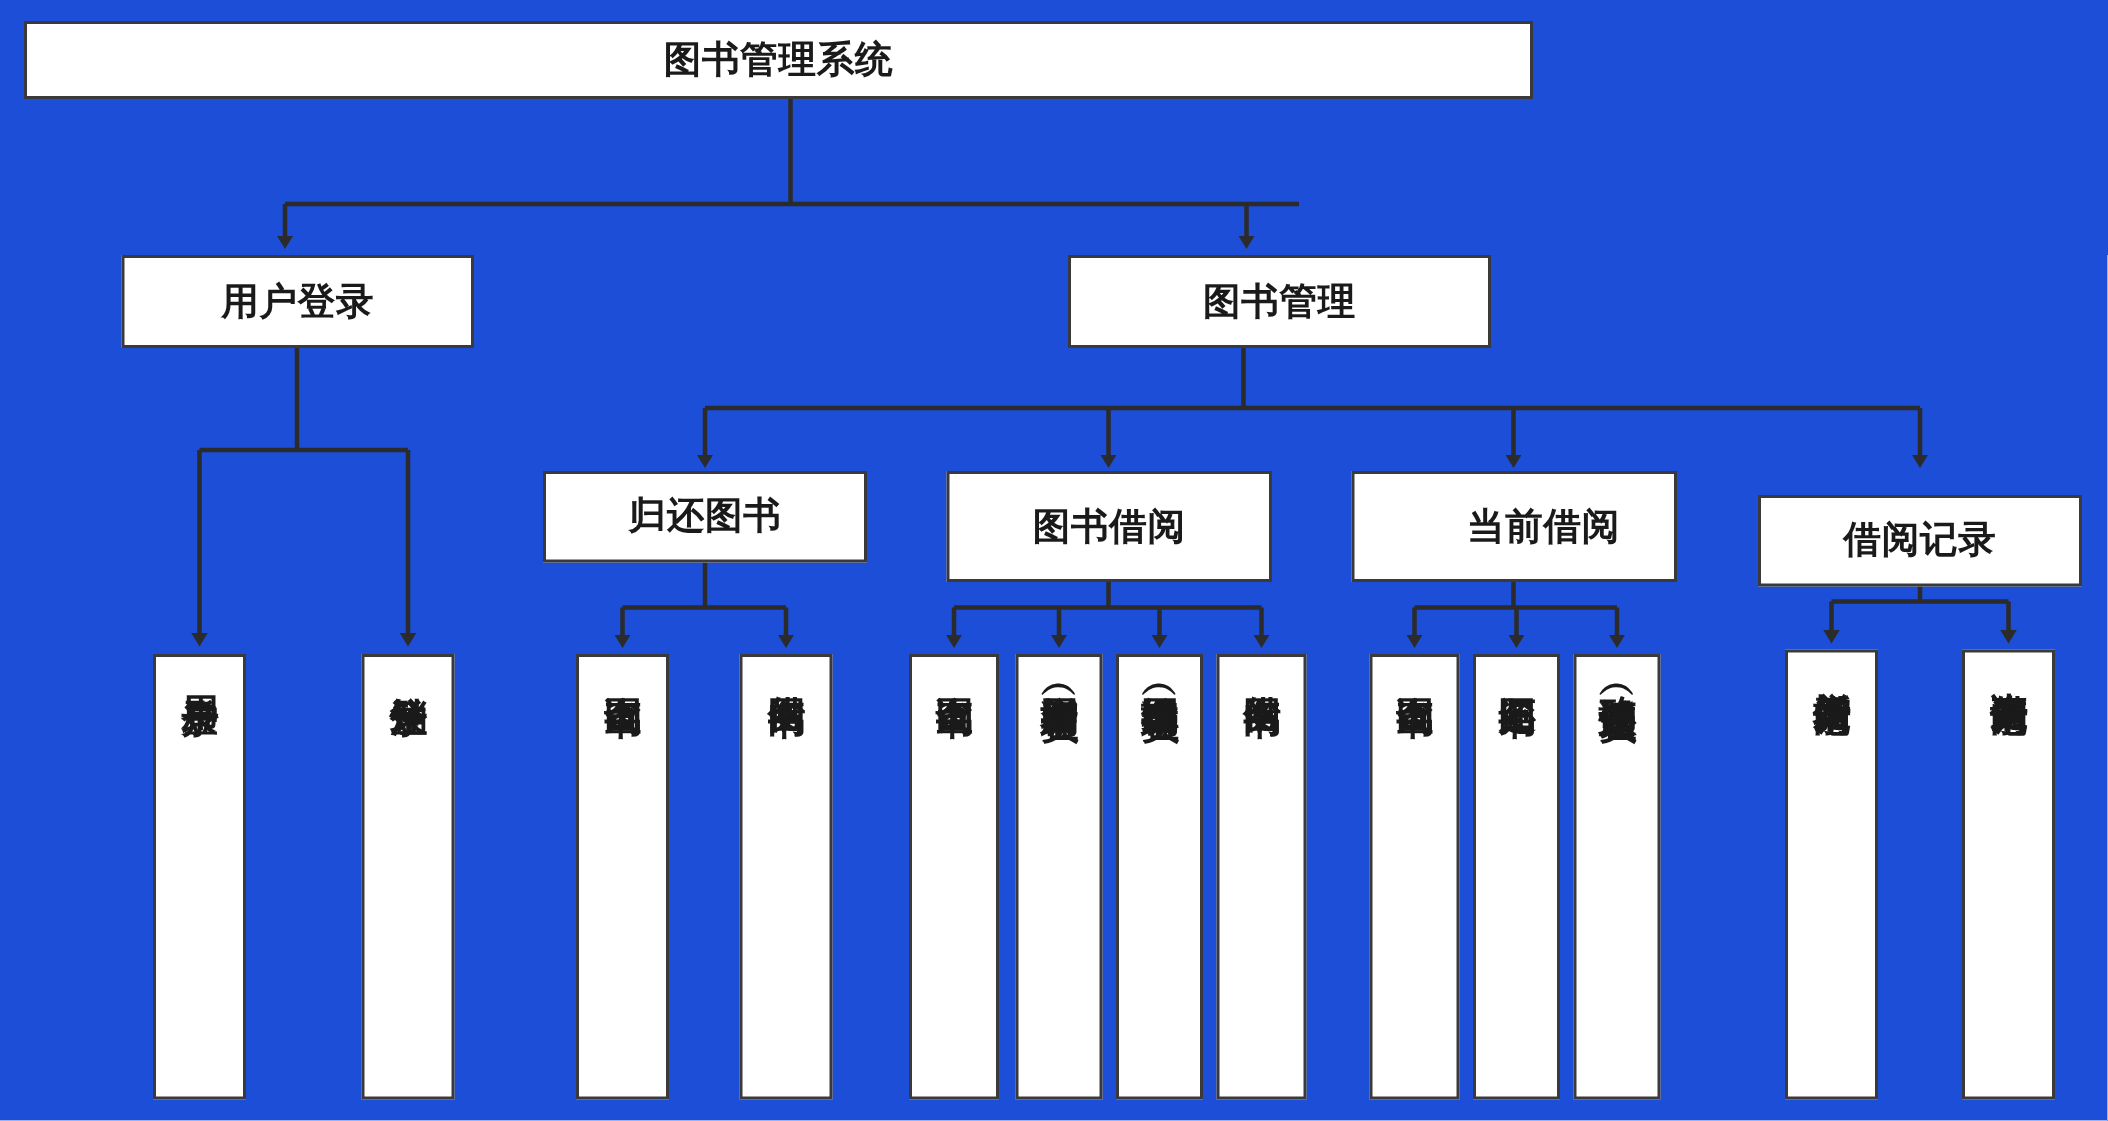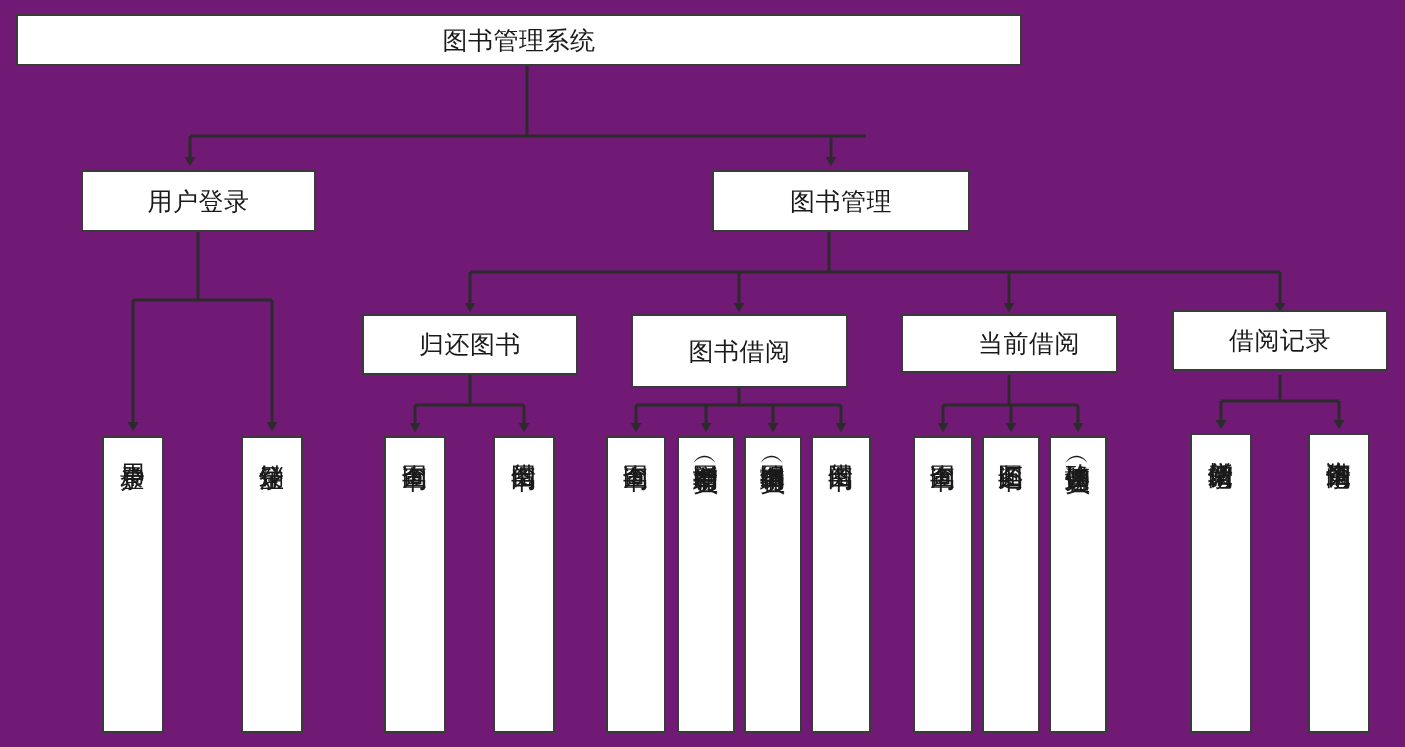--- a/index.html
+++ b/index.html
@@ -8,22 +8,23 @@
     padding: 0;
     background: #ffffff;
   }
   body {
     font-family: "Liberation Sans", "DejaVu Sans", sans-serif;
   }
   #canvas {
     position: relative;
     width: 1405px;
     height: 747px;
-    background: #701a75;
+    background: #1d4ed8;
     overflow: hidden;
+    font-weight: bold;
   }
   #connectors {
     position: absolute;
     left: 0;
     top: 0;
     width: 1405px;
     height: 747px;
     pointer-events: none;
   }
   .node {
@@ -130,34 +131,34 @@
     </g>
   </svg>
 
   <div class="node horiz root" style="left:16px; top:14px; width:1006px; height:52px;">
     <span class="label">图书管理系统</span>
   </div>
 
   <div class="node horiz" style="left:81px; top:170px; width:235px; height:62px;">
     <span class="label">用户登录</span>
   </div>
-  <div class="node horiz" style="left:712px; top:170px; width:258px; height:62px;">
+  <div class="node horiz" style="left:712px; top:170px; width:282px; height:62px;">
     <span class="label">图书管理</span>
   </div>
 
   <div class="node horiz" style="left:362px; top:314px; width:216px; height:61px;">
     <span class="label">归还图书</span>
   </div>
   <div class="node horiz" style="left:631px; top:314px; width:217px; height:74px;">
     <span class="label">图书借阅</span>
   </div>
-  <div class="node horiz" style="left:901px; top:314px; width:217px; height:59px;padding-left:39px;">
+  <div class="node horiz" style="left:901px; top:314px; width:217px; height:74px;padding-left:39px;">
     <span class="label">当前借阅</span>
   </div>
-  <div class="node horiz" style="left:1172px; top:310px; width:216px; height:61px;">
+  <div class="node horiz" style="left:1172px; top:330px; width:216px; height:61px;">
     <span class="label">借阅记录</span>
   </div>
 
   <div class="node vert" style="left:102px; top:436px; width:62px; height:297px;">
     <span class="label">用户登录</span>
   </div>
   <div class="node vert" style="left:241px; top:436px; width:62px; height:297px;">
     <span class="label">注销登录</span>
   </div>
 

